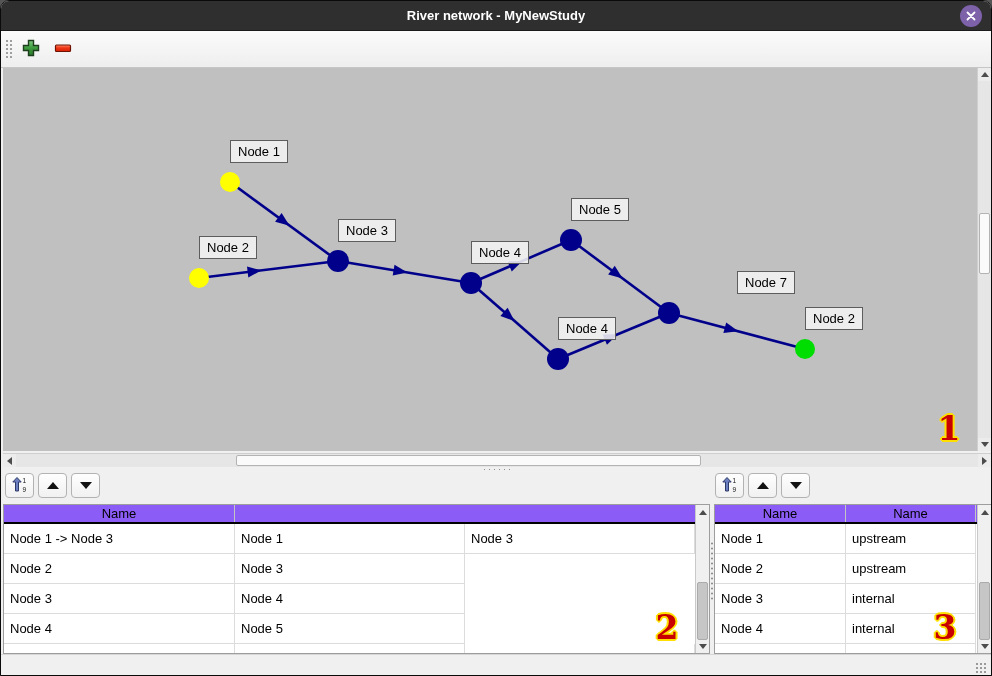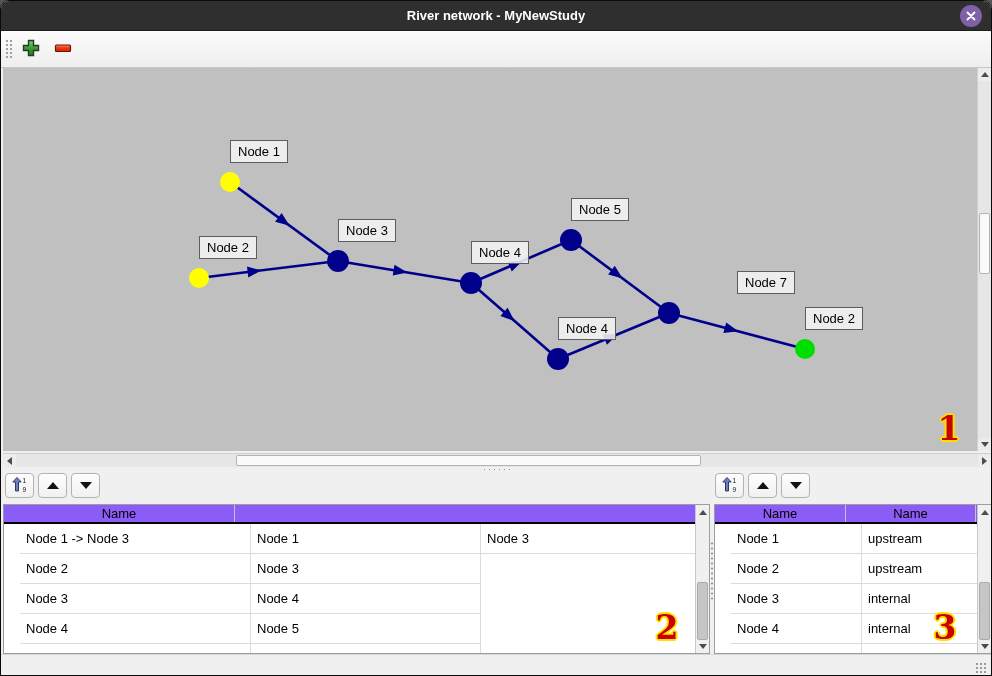--- a/index.html
+++ b/index.html
@@ -61,21 +61,21 @@
   .pane-btn{position:absolute;top:472px;width:29px;height:25px;border:1px solid #b2b2b2;border-radius:4px;
             background:linear-gradient(#fefefe,#f1f1f1);cursor:pointer;display:flex;align-items:center;justify-content:center;padding:0;}
   .pane-btn .tri.up{border-left:6px solid transparent;border-right:6px solid transparent;border-bottom:7px solid #111;}
   .pane-btn .tri.down{border-left:6px solid transparent;border-right:6px solid transparent;border-top:7px solid #111;}
   
   .table{position:absolute;top:503px;height:150px;background:#ffffff;border:1px solid #9d9d9d;overflow:hidden;}
   .table.links{left:2px;width:707px;}
   .table.nodes{left:713px;width:278px;}
   .t-head{display:grid;height:19px;background:#8b5cf6;border-bottom:2px solid #000000;}
   .t-head .th{border-right:1px solid #c4c4c4;font-size:13px;text-align:center;line-height:18px;color:#000;overflow:hidden;}
-  .t-body .tr{display:grid;height:30px;background:#fff;padding-left:16px;}
+  .t-body .tr{display:grid;height:30px;background:#fff;}
   .t-body .td{border-right:1px solid #dcdcdc;border-bottom:1px solid #dcdcdc;font-size:13px;line-height:29px;
               padding-left:6px;color:#000;white-space:nowrap;overflow:hidden;}
   .links .t-head,.links .tr{grid-template-columns:231px 230px 230px;}
   .nodes .t-head,.nodes .tr{grid-template-columns:131px 130px;}
   .t-sb{position:absolute;right:0;top:0;bottom:0;width:14px;background:#f0f0f0;border-left:1px solid #c9c9c9;}
   .t-sb .sb-arrow{width:13px;height:12px;background:#f0f0f0;}
   .t-sb .sb-arrow.a-top{top:1px;}
   .t-sb .sb-arrow.a-bot{bottom:1px;}
   .t-sb .sb-thumb{left:1px;width:11px;top:77px;height:58px;}
   

